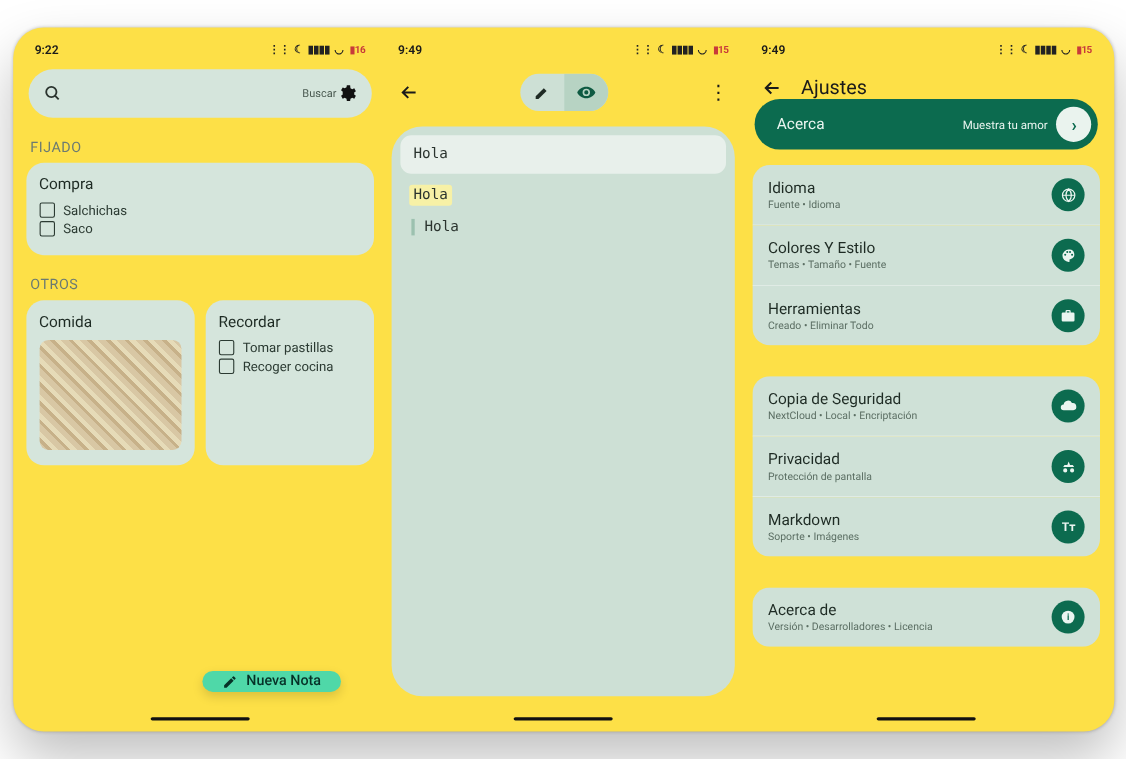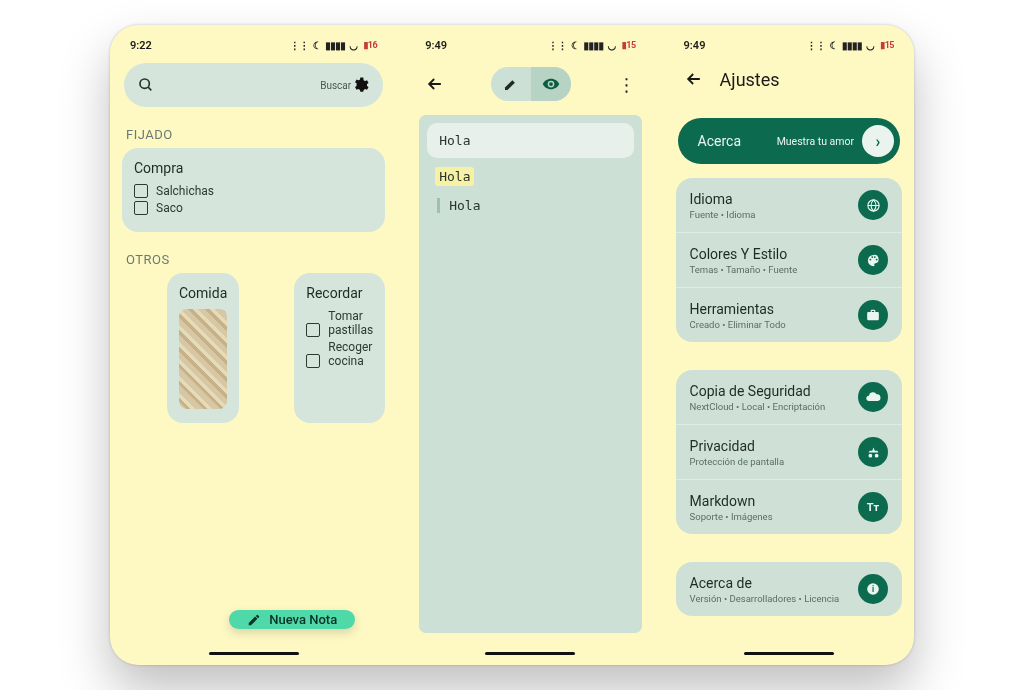--- a/index.html
+++ b/index.html
@@ -7,29 +7,29 @@
     font-family: -apple-system, BlinkMacSystemFont, "Segoe UI", Roboto, sans-serif;
     background: #ffffff;
     width: 1024px;
     height: 690px;
     overflow: hidden;
     display: flex;
     align-items: center;
     justify-content: center;
   }
   .device-frame {
-    width: 804px;
+    width: 1001px;
     height: 640px;
-    background: #fef9c3;
+    background: #fde047;
     border-radius: 28px;
     box-shadow: 0 25px 50px rgba(0,0,0,0.25), 0 0 3px rgba(0,0,0,0.2);
     padding: 10px 12px 6px;
     position: relative;
     display: flex;
-    gap: 32px;
+    gap: 14px;
   }
   .pane {
     flex: 1;
     display: flex;
     flex-direction: column;
     position: relative;
   }
   .status-bar {
     display: flex;
     justify-content: space-between;
@@ -67,21 +67,21 @@
   .card {
     background:#d5e5dc;
     border-radius:16px;
     padding: 12px 12px 14px;
     margin-bottom:10px;
   }
   .card-title { font-size:14px; color:#1e2b24; margin-bottom:8px; }
   .check-row { display:flex; align-items:flex-end; gap:8px; font-size:12px; color:#2b3a32; margin:3px 0; }
   .check-box { width:14px; height:14px; border:1.8px solid #2b3a32; border-radius:2px; flex-shrink:0; }
   .cards-grid { display:flex; gap:10px; }
-  .cards-grid .card { flex:1;margin-left:45px; }
+  .cards-grid .card { flex:1; }
   .food-img {
     width:100%; height:100px;
     border-radius:8px;
     background: repeating-linear-gradient(45deg,#d8c7a4 0 5px,#c7b189 5px 8px,#e6dbb8 8px 12px);
     margin-top:4px;
   }
   .fab {
     position:absolute;
     bottom: 30px;
     right: 30px;
@@ -106,21 +106,21 @@
     display:flex;
     overflow:hidden;
     height:34px;
   }
   .toggle-half { width:40px; display:flex; align-items:center; justify-content:center; }
   .toggle-half.inactive { color:#1f2b25; }
   .toggle-half.active { background:#b7d3c3; color:#0e5a42; }
   .kebab { font-size:18px; color:#1a1a1a; }
   .note-panel {
     background:#cde0d5;
-    border-radius:7px;
+    border-radius:28px;
     flex:1;
     margin: 0 2px 26px;
     padding:8px 8px;
     display:flex;
     flex-direction:column;
     gap:8px;
   }
   .note-search {
     background:#e8f0eb;
     border-radius:10px;
@@ -128,21 +128,21 @@
     font-family: ui-monospace, monospace;
     font-size:13px;
     color:#2a332e;
   }
   .note-line { font-family: ui-monospace, monospace; font-size:13px; color:#2a332e; padding: 4px 10px; }
   .note-line.hl { display:inline-block; background:#f7f1a6; border-radius:3px; margin-left:8px; padding:2px 4px;}
   .note-line.ind { padding-left: 22px; position:relative; }
   .note-line.ind::before { content:""; position:absolute; left:10px; top:4px; width:3px; height:15px; background:#9cc1af; }
 
   
-  .topbar3 { display:flex; align-items:flex-start; gap:16px; padding: 6px 8px 28px;}
+  .topbar3 { display:flex; align-items:center; gap:16px; padding: 6px 8px 0;}
   .settings-title { font-size:18px; color:#1a1a1a; font-weight:400; }
   .support-pill {
     background:#0c6b4f;
     border-radius:28px;
     height:46px;
     display:flex;
     align-items:center;
     padding: 0 6px 0 20px;
     color:#eaf5f0;
     margin: 0 2px 14px;

